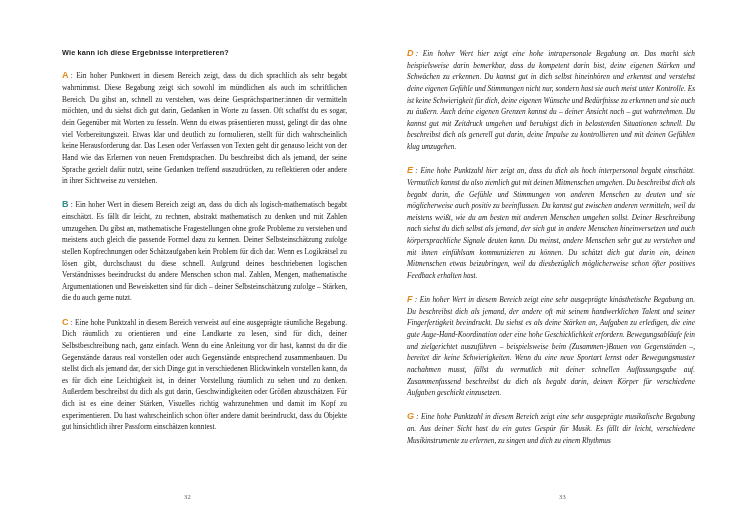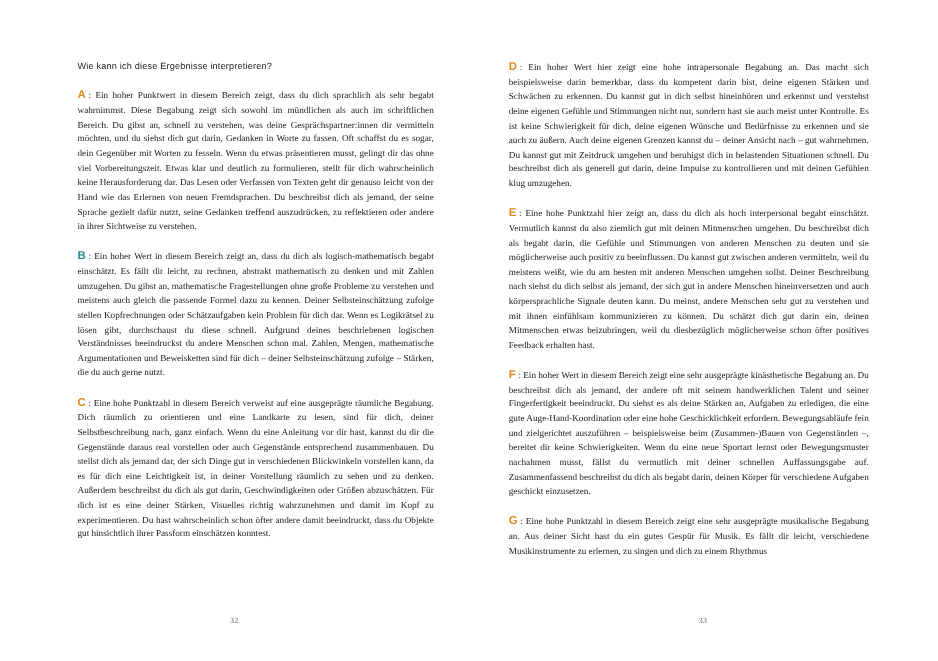--- a/index.html
+++ b/index.html
@@ -28,25 +28,26 @@
     box-sizing: border-box;
     height: 529px;
   }
   .col-left {
     width: 375px;
     padding: 48px 28px 0px 62px;
   }
   .col-right {
     width: 375px;
     padding: 48px 55px 0px 32px;
+    font-style: italic;
   }
   .heading {
     font-family: "Liberation Sans", sans-serif;
     font-size: 7.3px;
-    font-weight: 400;
+    font-weight: 700;
     letter-spacing: 0.15px;
     color: #1c1c1c;
     margin: 0 0 13px 0;
     line-height: 1.3;
   }
   .para {
     font-size: 7.35px;
     line-height: 1.585;
     text-align: justify;
     text-justify: inter-word;

